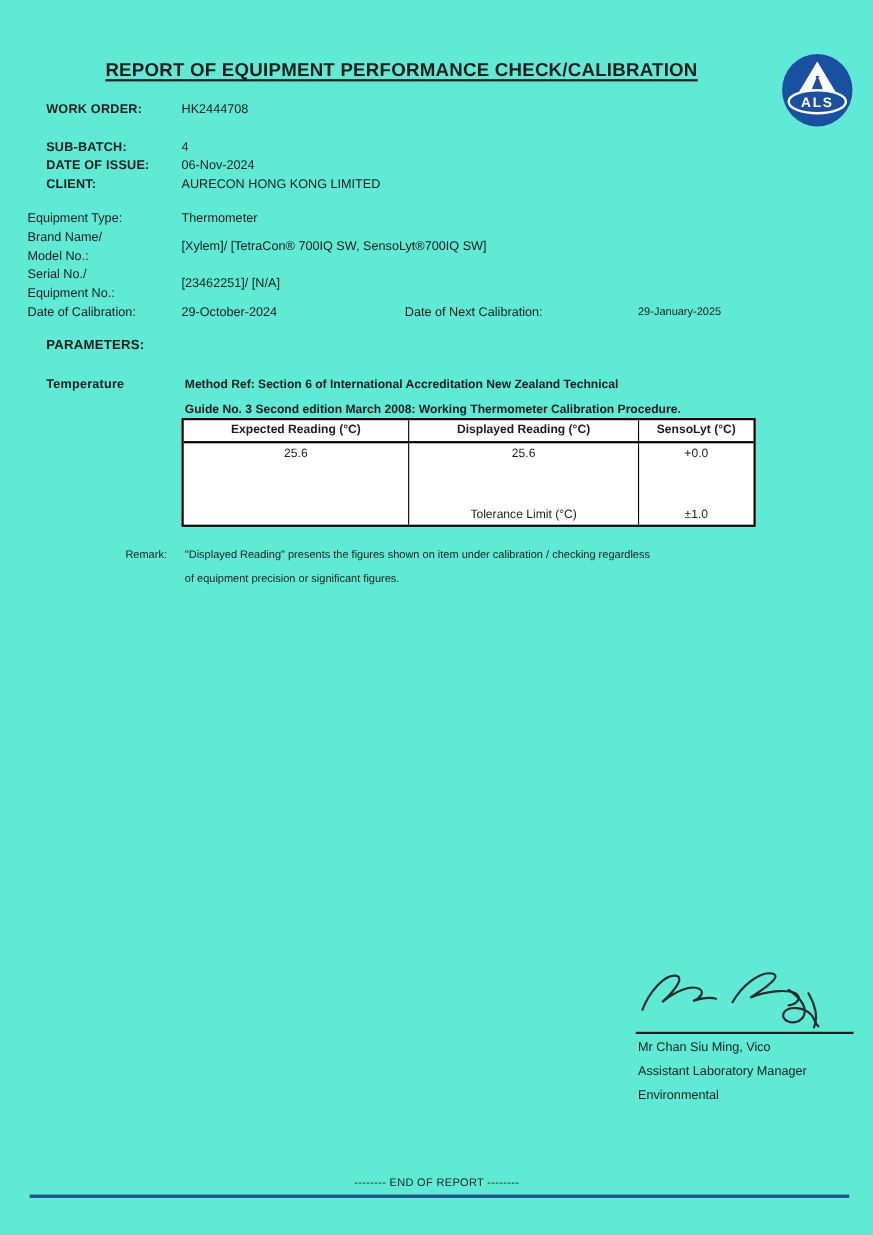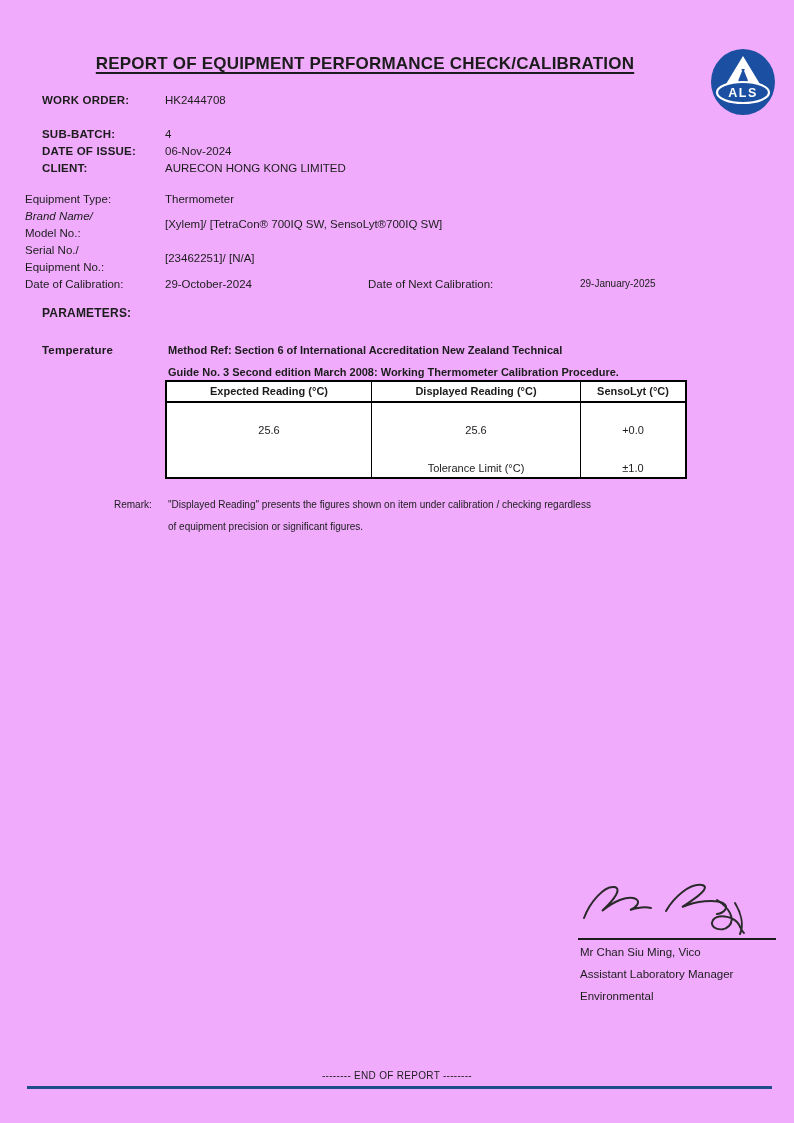--- a/index.html
+++ b/index.html
@@ -1,18 +1,18 @@
 <!DOCTYPE html>
 <html><head>
 <meta charset="utf-8">
 <style>
   * { margin:0; padding:0; box-sizing:border-box; }
   html,body { background:#ffffff; }
   body { font-family:"Liberation Sans", sans-serif; color:#1c1c1c; }
-  .page { position:relative; width:794px; height:1123px; background:#f0abfc; overflow:hidden;padding-left:36px; }
+  .page { position:relative; width:794px; height:1123px; background:#5eead4; overflow:hidden;padding-left:36px; }
 
   .abs { position:absolute; }
 
   
   .title { top:54px; left:0; width:730px; text-align:center; font-size:17px; font-weight:700;
            text-decoration:underline; text-decoration-thickness:2px; text-underline-offset:3px;
            letter-spacing:0.2px; }
 
   
   .logo { top:48px; left:710px; width:66px; height:68px; }
@@ -31,21 +31,21 @@
 
   
   .cal-table { left:165px; top:380px; width:522px; border:2px solid #000; background:#fff; }
   .thead { display:grid; grid-template-columns:204px 209px 1fr; border-bottom:2px solid #000; }
   .th { font-size:11px; font-weight:700; text-align:center; padding:3px 0 4px; }
   .th + .th { border-left:1px solid #000; }
   .tbody { display:grid; grid-template-columns:204px 209px 1fr; height:74px; }
   .td { display:flex; flex-direction:column; justify-content:space-between; align-items:center;
         font-size:11px; padding:3px 0 3px; }
   .td + .td { border-left:1px solid #000; }
-  .cell-top, .cell-bottom { display:block;margin-top:18px; }
+  .cell-top, .cell-bottom { display:block; }
 
   
   .remark-lbl { left:114px; font-size:10px; }
   .remark-line { left:168px; font-size:10px; }
 
   
   .sig-svg { left:578px; top:870px; width:200px; height:66px; }
   .sig-line { left:578px; top:938px; width:198px; height:2px; background:#1c1c1c; }
   .sig-text { left:580px; font-size:11.5px; }
 
@@ -77,21 +77,21 @@
 
   <div class="abs lbl" style="top:145px;">DATE OF ISSUE:</div>
   <div class="abs val" style="top:145px;">06-Nov-2024</div>
 
   <div class="abs lbl" style="top:162px;">CLIENT:</div>
   <div class="abs val" style="top:162px;">AURECON HONG KONG LIMITED</div>
 
   <div class="abs lbl-reg" style="top:193px;">Equipment Type:</div>
   <div class="abs val" style="top:193px;">Thermometer</div>
 
-  <div class="abs lbl-reg" style="top:210px;font-style:italic;">Brand Name/</div>
+  <div class="abs lbl-reg" style="top:210px;">Brand Name/</div>
   <div class="abs lbl-reg" style="top:227px;">Model No.:</div>
   <div class="abs val" style="top:218px;">[Xylem]/ [TetraCon® 700IQ SW, SensoLyt®700IQ SW]</div>
 
   <div class="abs lbl-reg" style="top:244px;">Serial No./</div>
   <div class="abs lbl-reg" style="top:261px;">Equipment No.:</div>
   <div class="abs val" style="top:252px;">[23462251]/ [N/A]</div>
 
   <div class="abs lbl-reg" style="top:278px;">Date of Calibration:</div>
   <div class="abs val" style="top:278px;">29-October-2024</div>
   <div class="abs next-lbl" style="top:278px;">Date of Next Calibration:</div>

